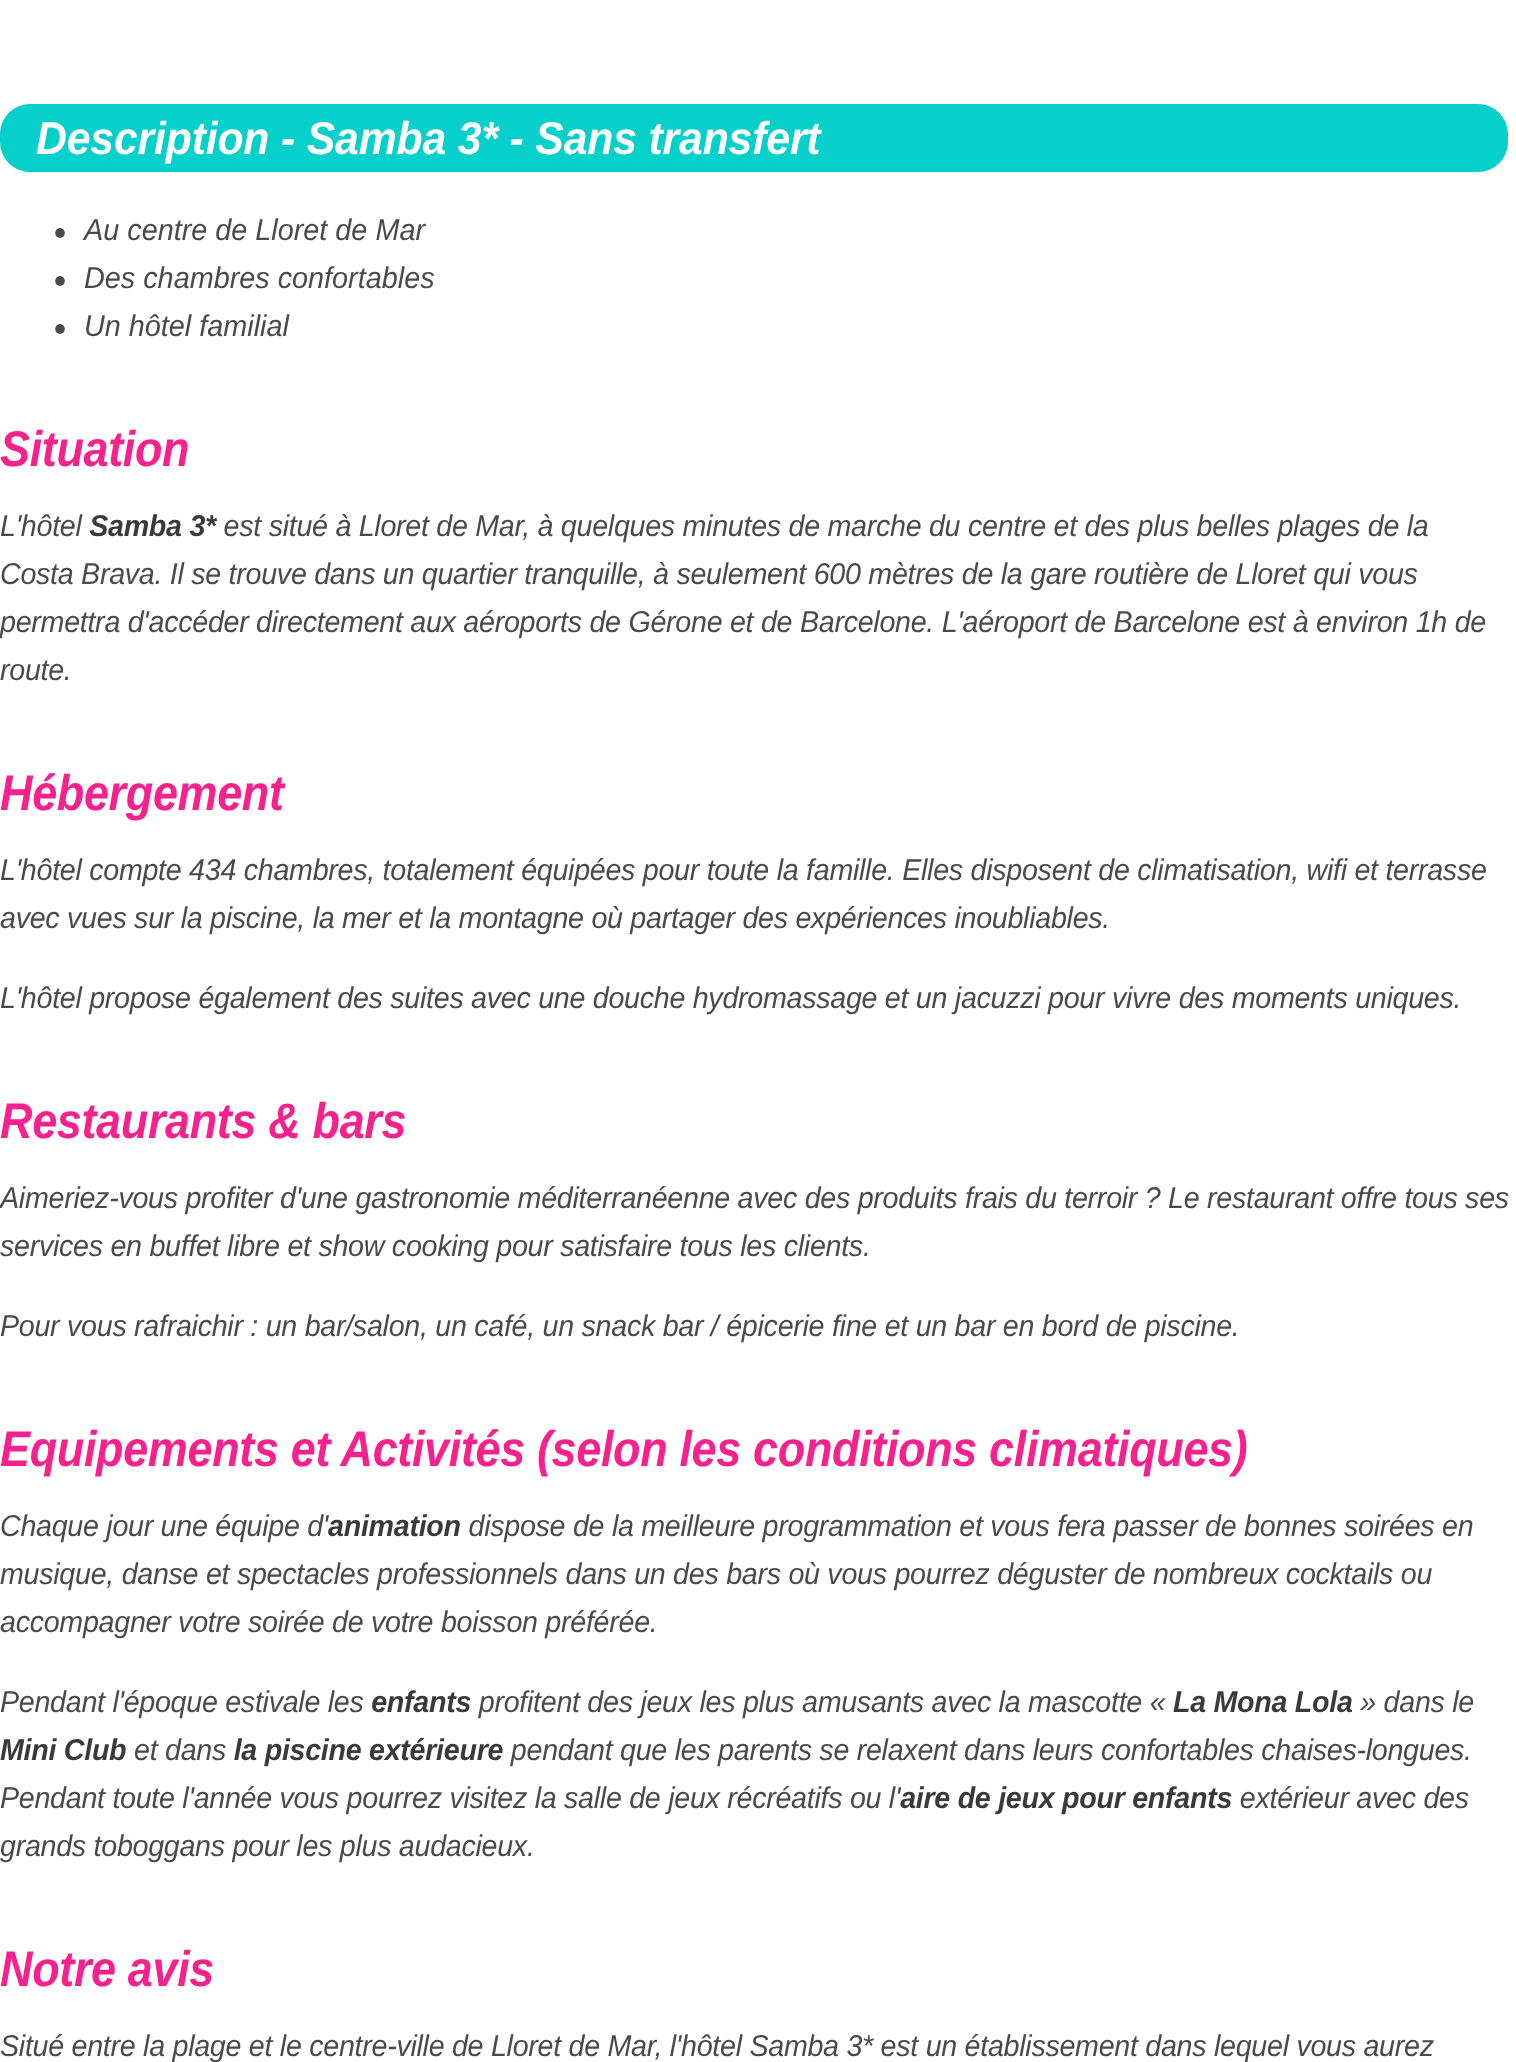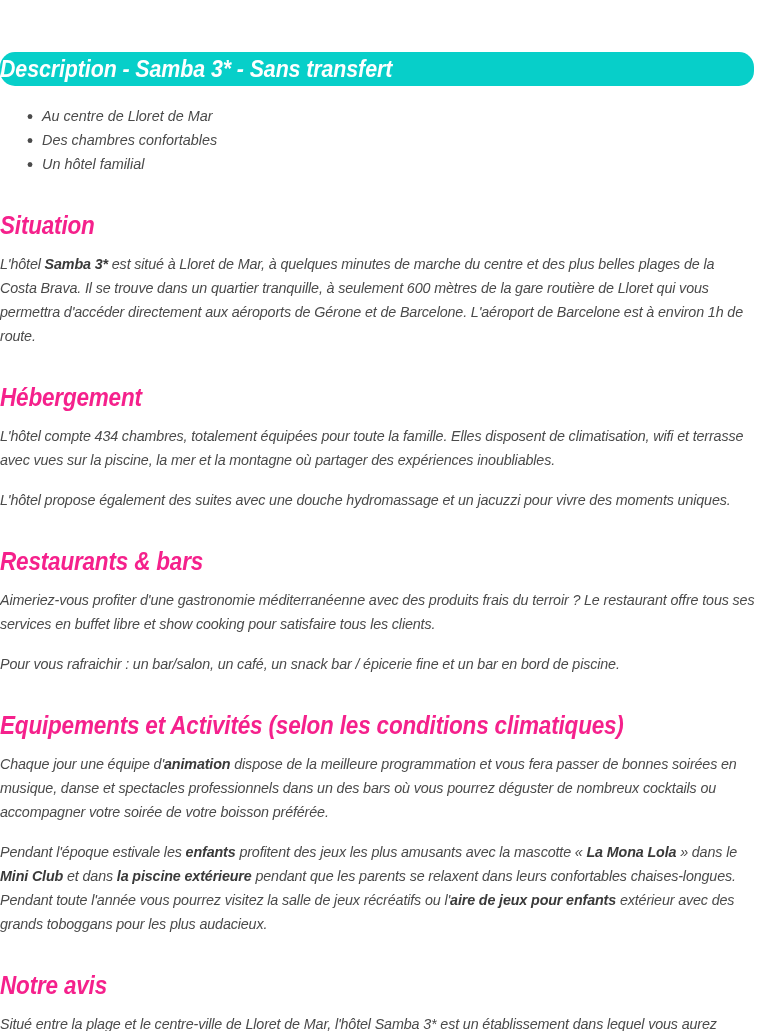--- a/index.html
+++ b/index.html
@@ -30,20 +30,21 @@
     height: 52px;
   }
 
   
   .title-bar {
     height: 34px;
     width: 754px;
     background: #07CFC9;
     display: flex;
     align-items: center;
+    padding-left: 18px;
     box-sizing: border-box;
     border-radius: 15px;
   }
   .title-bar .title-text {
     color: #ffffff;
     font-size: 23px;
     font-weight: bold;
     font-style: italic;
     font-stretch: condensed;
     letter-spacing: -0.1px;

